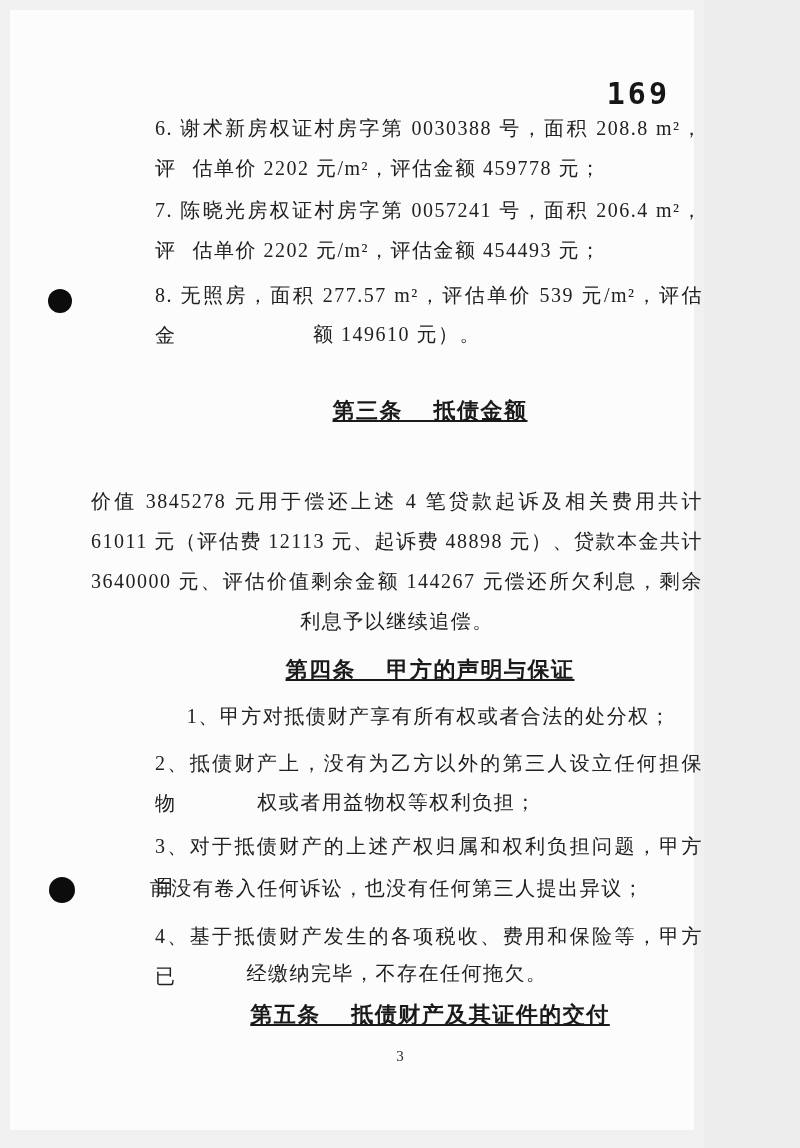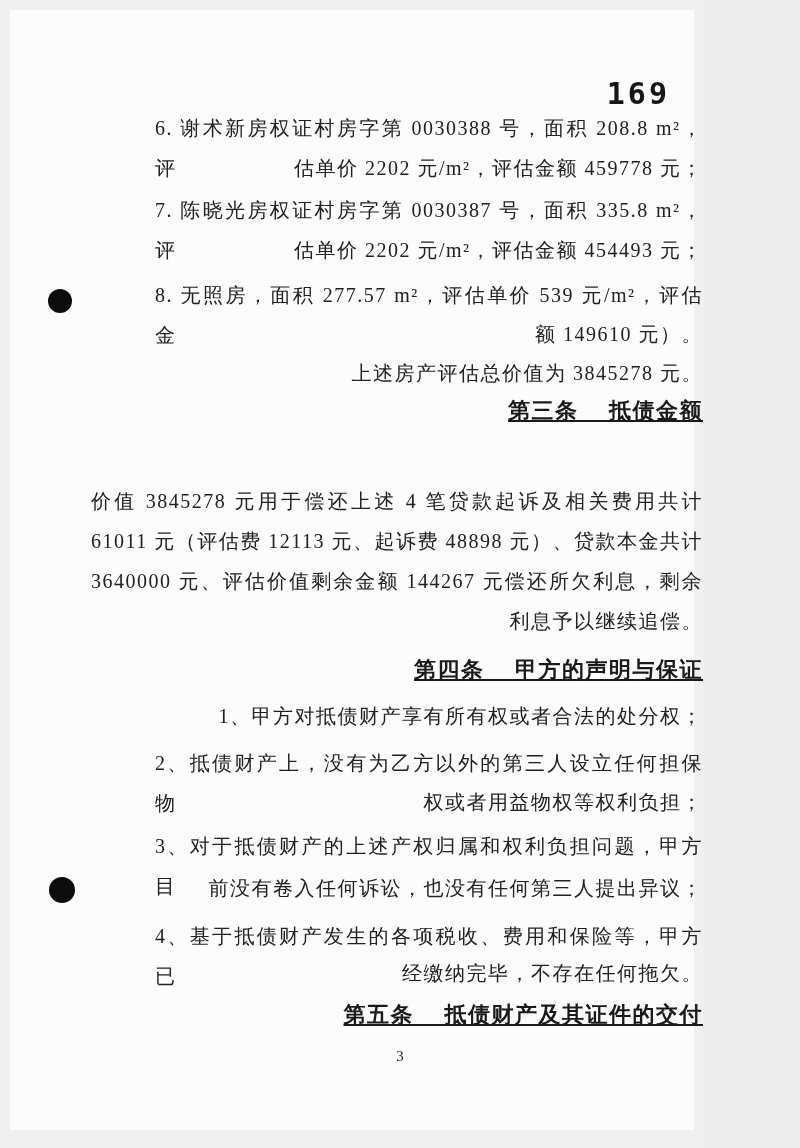--- a/index.html
+++ b/index.html
@@ -34,21 +34,21 @@
     position: absolute;
     left: 91px;
     width: 612px;
     height: 40px;
     line-height: 40px;
     box-sizing: border-box;
     font-size: 20px;
     letter-spacing: 1.5px;
     color: #212121;
     white-space: nowrap;
-    text-align: right;
+    text-align: center;
   }
   .line.j {
     white-space: normal;
     text-align: justify;
     text-align-last: justify;
   }
   .line.ind { padding-left: 64px; }
   .line.heading {
     padding-left: 66px;
     font-weight: bold;
@@ -79,25 +79,24 @@
 
 <div class="page">
 
   <div class="page-number-top">169</div>
 
   <div class="dot dot1"></div>
   <div class="dot dot2"></div>
 
   <div class="line ind j" style="top:108px">6. 谢术新房权证村房字第 0030388 号，面积 208.8 m²，评</div>
   <div class="line" style="top:148px">估单价 2202 元/m²，评估金额 459778 元；</div>
-  <div class="line ind j" style="top:190px">7. 陈晓光房权证村房字第 0030387 号，面积 335.8 m²，评</div>
+  <div class="line ind j" style="top:190px">7. 陈晓光房权证村房字第 0057241 号，面积 206.4 m²，评</div>
   <div class="line" style="top:230px">估单价 2202 元/m²，评估金额 454493 元；</div>
   <div class="line ind j" style="top:275px">8. 无照房，面积 277.57 m²，评估单价 539 元/m²，评估金</div>
   <div class="line" style="top:314px">额 149610 元）。</div>
-  <div class="line ind" style="top:353px">上述房产评估总价值为 3845278 元。</div>
 
   <div class="line heading" style="top:391px">第三条　 抵债金额</div>
 
   <div class="line j" style="top:481px">价值 3845278 元用于偿还上述 4 笔贷款起诉及相关费用共计</div>
   <div class="line j" style="top:521px">61011 元（评估费 12113 元、起诉费 48898 元）、贷款本金共计</div>
   <div class="line j" style="top:561px">3640000 元、评估价值剩余金额 144267 元偿还所欠利息，剩余</div>
   <div class="line heading" style="top:650px">第四条　 甲方的声明与保证</div>
 
   <div class="line" style="top:601px">利息予以继续追偿。</div>
 

